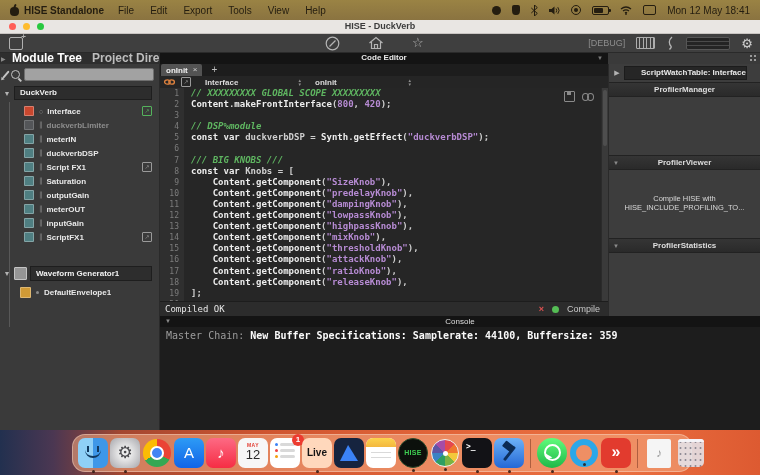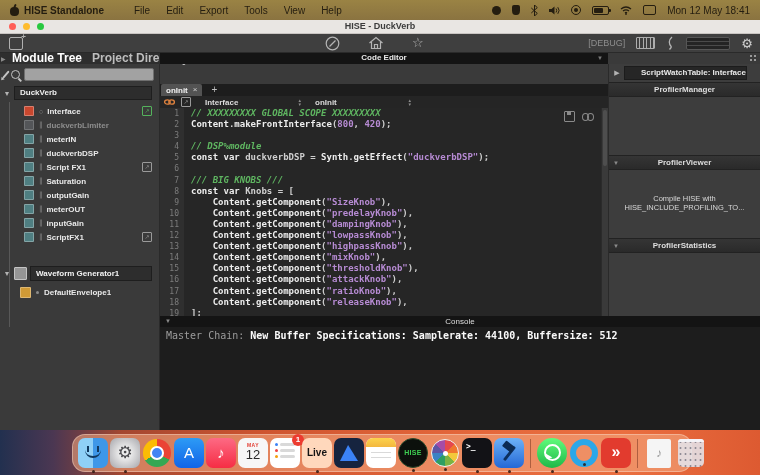--- a/index.html
+++ b/index.html
@@ -6,21 +6,21 @@
   #screen{position:relative;width:760px;height:475px;overflow:hidden;background:#3a3a3a;
           font-family:"Liberation Sans",sans-serif;-webkit-font-smoothing:antialiased;}
 
   
   .menubar{position:absolute;top:0;left:0;right:0;height:20px;
     background:linear-gradient(#9a8344,#8a7340);display:flex;align-items:center;
     padding:0 10px;font-size:10px;color:#241d10;z-index:30;}
   .apple{position:relative;width:10px;height:12px;margin-right:4px;}
   .apple::before{content:"";position:absolute;left:0;top:3px;width:9px;height:9px;background:#241d10;border-radius:45%;}
   .apple::after{content:"";position:absolute;left:3.5px;top:0;width:2px;height:4px;background:#241d10;border-radius:1px;transform:rotate(25deg);}
-  .mb-app{font-weight:bold;margin-right:30px;}
+  .mb-app{font-weight:bold;margin-right:14px;}
   .mb-menus{display:flex;gap:16px;}
   .mb-item{cursor:default;}
   .mb-right{margin-left:auto;display:flex;align-items:center;gap:11px;}
   .mi{display:inline-block;position:relative;}
   .mi-dot{width:9px;height:9px;border-radius:50%;background:#241d10;}
   .mi-shield{width:8px;height:10px;background:#241d10;border-radius:2px 2px 45% 45%;}
   .mi-circledot{width:8px;height:8px;border:1.5px solid #241d10;border-radius:50%;}
   .mi-circledot::after{content:"";position:absolute;left:2px;top:2px;width:4px;height:4px;border-radius:50%;background:#241d10;}
   .mi-batt{width:15px;height:7px;border:1px solid #241d10;border-radius:2px;}
   .mi-batt::before{content:"";position:absolute;left:1px;top:1px;bottom:1px;width:9px;background:#241d10;border-radius:1px;}
@@ -87,21 +87,21 @@
   .ext.green{border-color:#54b35c;color:#54b35c;}
   .group-row{position:absolute;top:182px;left:0;right:0;height:15px;display:flex;align-items:center;}
   .group-sq{width:11px;height:11px;background:#969696;border:1px solid #c4c4c4;border-radius:1px;margin-right:3px;}
   .group-box{flex:1;margin-right:7px;height:13px;background:#2d2d2d;border:1px solid #1e1e1e;color:#f2f2f2;
     font-size:8px;font-weight:bold;line-height:13px;padding-left:5px;}
   .group-children{position:absolute;top:201px;left:0;right:0;}
   .child-item{height:15px;display:flex;align-items:center;padding-left:20px;}
   .child-dot{width:3px;height:3px;border-radius:50%;background:#8a8a8a;margin:0 5px;}
 
   
-  .editor{position:absolute;top:64px;left:160px;width:448px;height:252px;background:#262626;margin-top:20px;}
+  .editor{position:absolute;top:64px;left:160px;width:448px;height:252px;background:#262626;}
   .tabbar{position:absolute;top:0;left:0;right:0;height:12px;background:#1d1d1d;display:flex;align-items:flex-end;}
   .etab{height:12px;background:#535353;border-radius:2px 2px 0 0;display:flex;align-items:center;padding:0 5px;margin-left:1px;}
   .etab-label{font-size:8px;font-weight:bold;color:#f2f2f2;}
   .etab-close{color:#cfcfcf;font-size:8px;margin-left:5px;line-height:8px;}
   .etab-add{color:#bdbdbd;font-size:10px;margin-left:9px;line-height:12px;}
   .crumbs{position:absolute;top:12px;left:0;right:0;height:12px;background:#252525;border-bottom:1px solid #191919;
     display:flex;align-items:center;}
   .chain-icon{margin-left:4px;}
   .popout-icon{width:8px;height:8px;border:1px solid #9a9a9a;border-radius:1px;color:#9a9a9a;font-size:6px;line-height:8px;text-align:center;margin-left:6px;}
   .crumb-select{display:flex;align-items:center;width:96px;margin-left:14px;}
@@ -487,21 +487,21 @@
       <span>ProfilerStatistics</span>
     </div>
   </div>
 
   <div class="console">
     <div class="console-header">
       <span class="console-fold">▼</span>
       <span>Console</span>
     </div>
     <div class="console-body">
-      <span class="console-prefix">Master Chain: </span><span class="console-msg">New Buffer Specifications: Samplerate: 44100, Buffersize: 512</span>
+      <span class="console-prefix">Master Chain: </span><span class="console-msg">New Buffer Specifications: Samplerate: 44100, Buffersize: 359</span>
     </div>
   </div>
 
   <div class="desktop-bottom">
     <div class="dock">
       <span style="display:contents"><span class="di di-finder">
             <span class="run-dot"></span>
           </span><span class="di di-settings">
             <span class="glyph">⚙</span>
             <span class="run-dot"></span>

